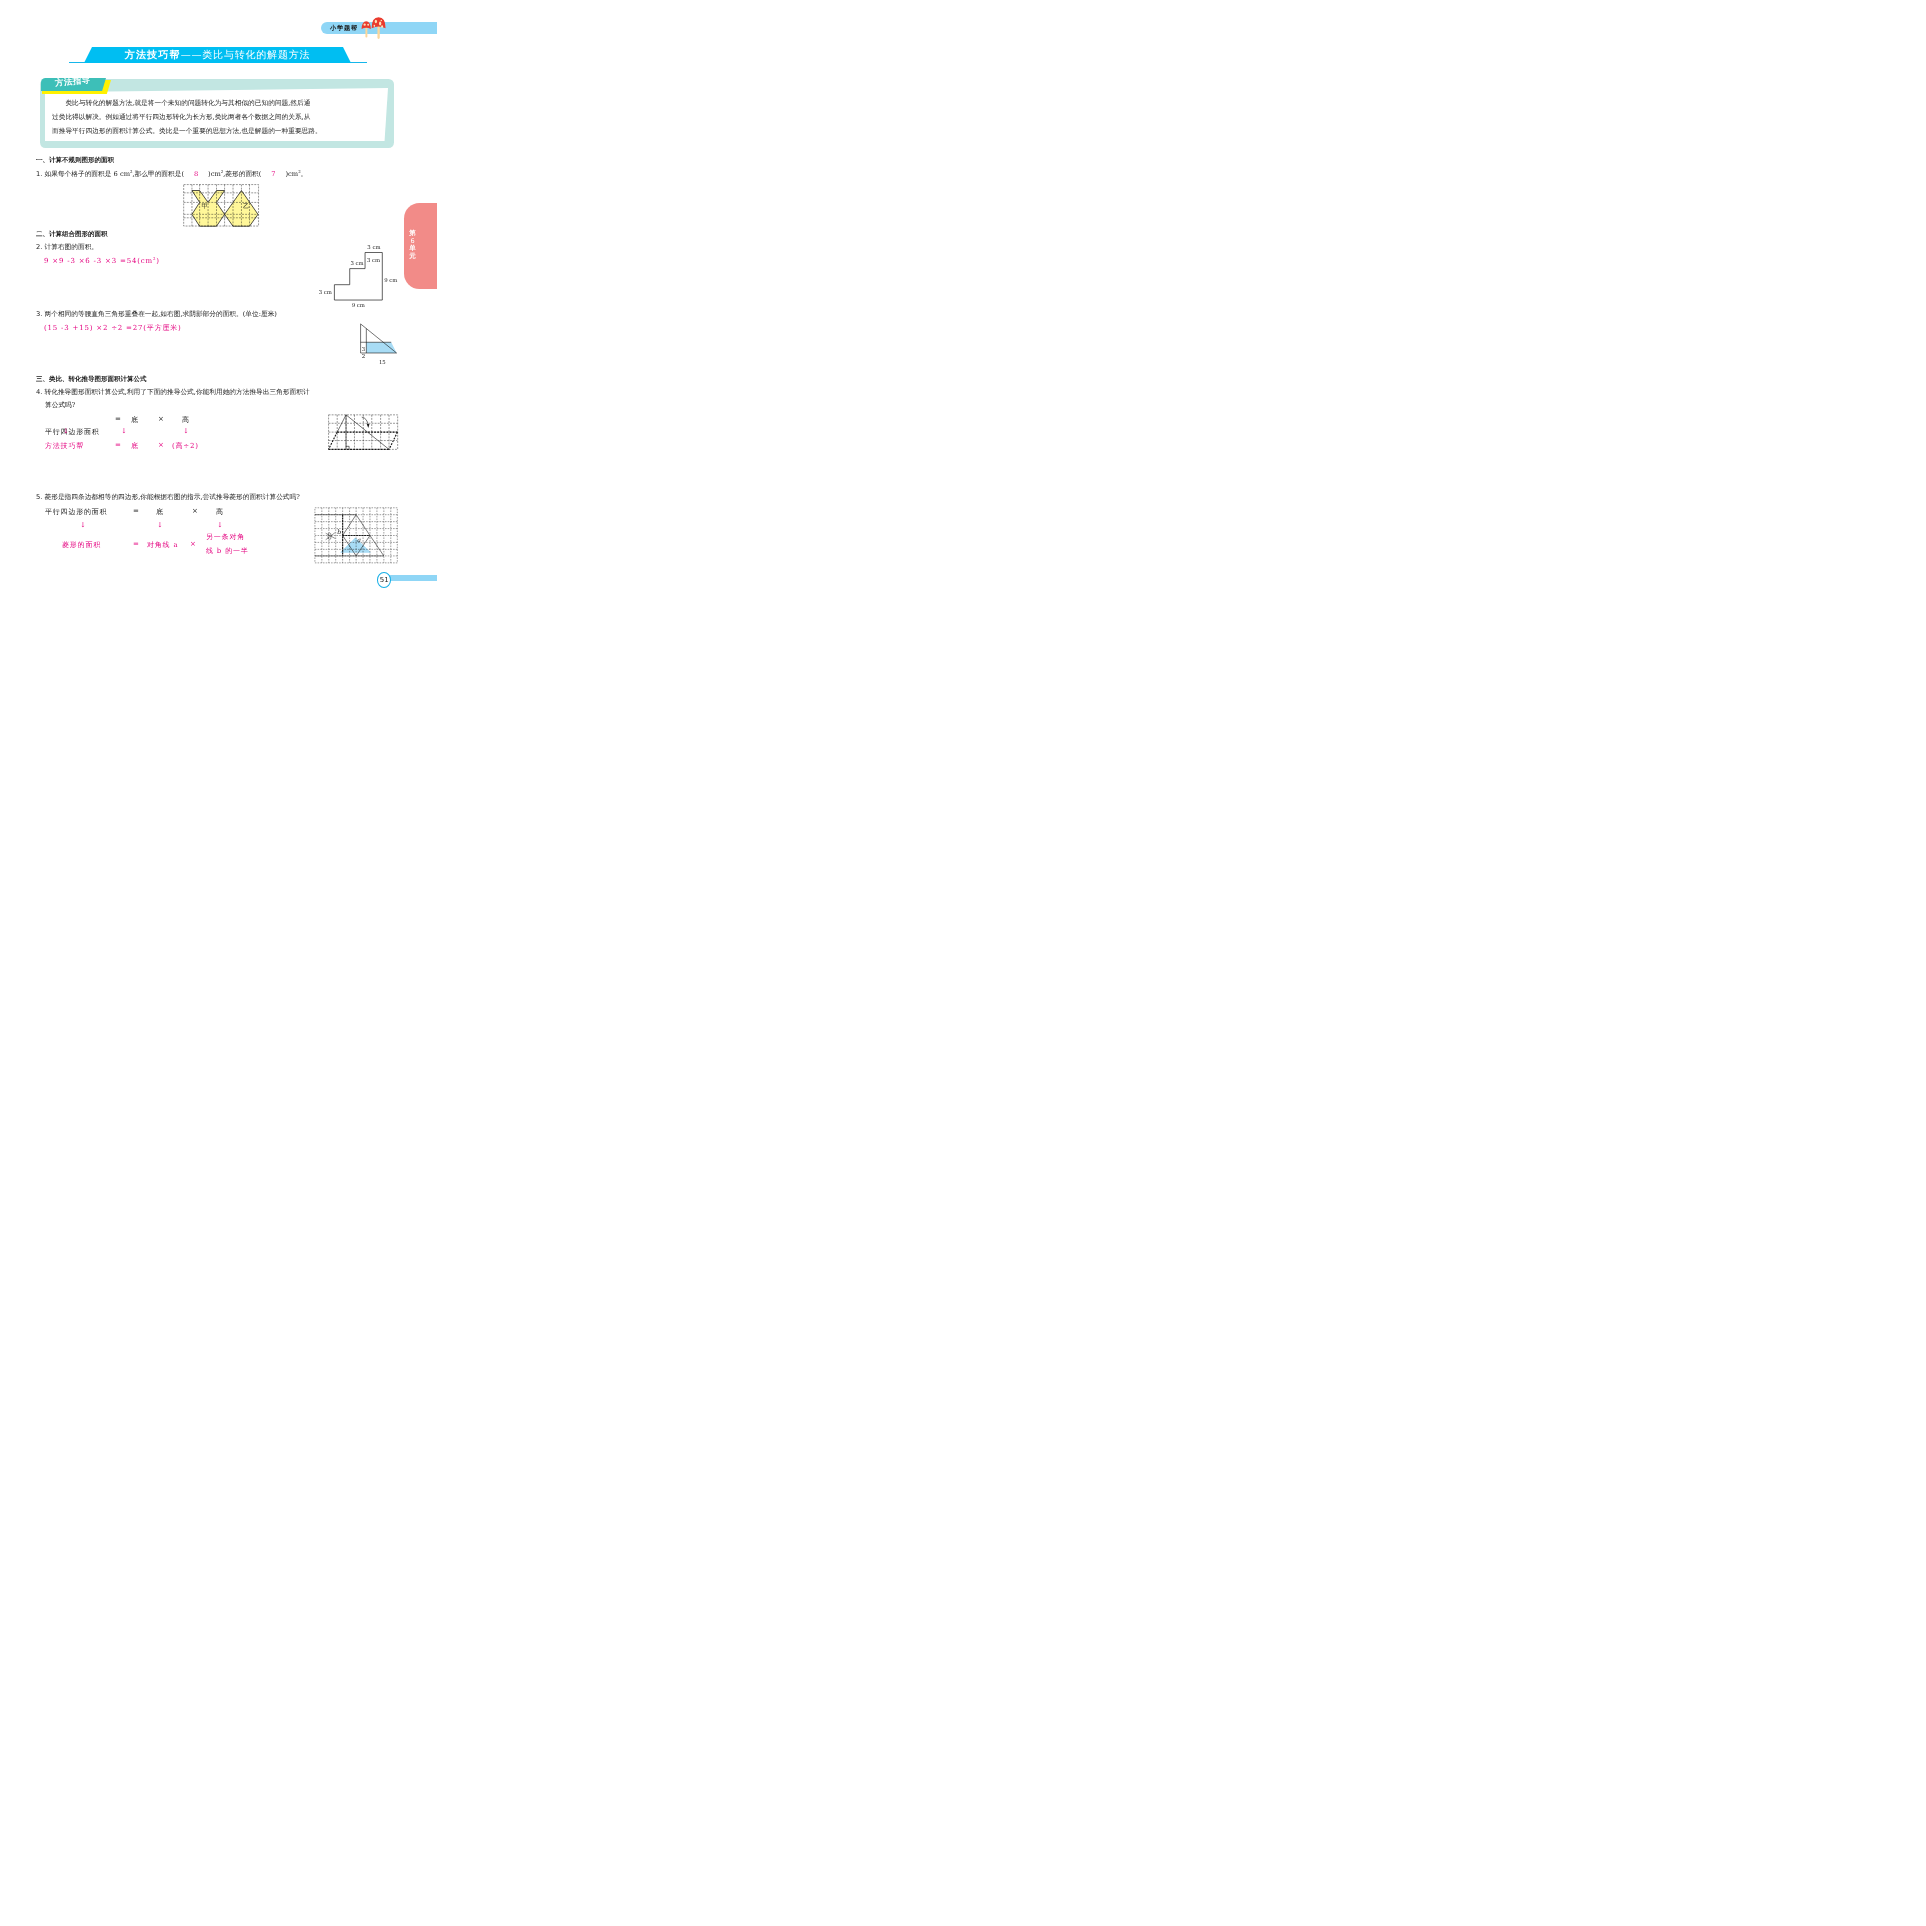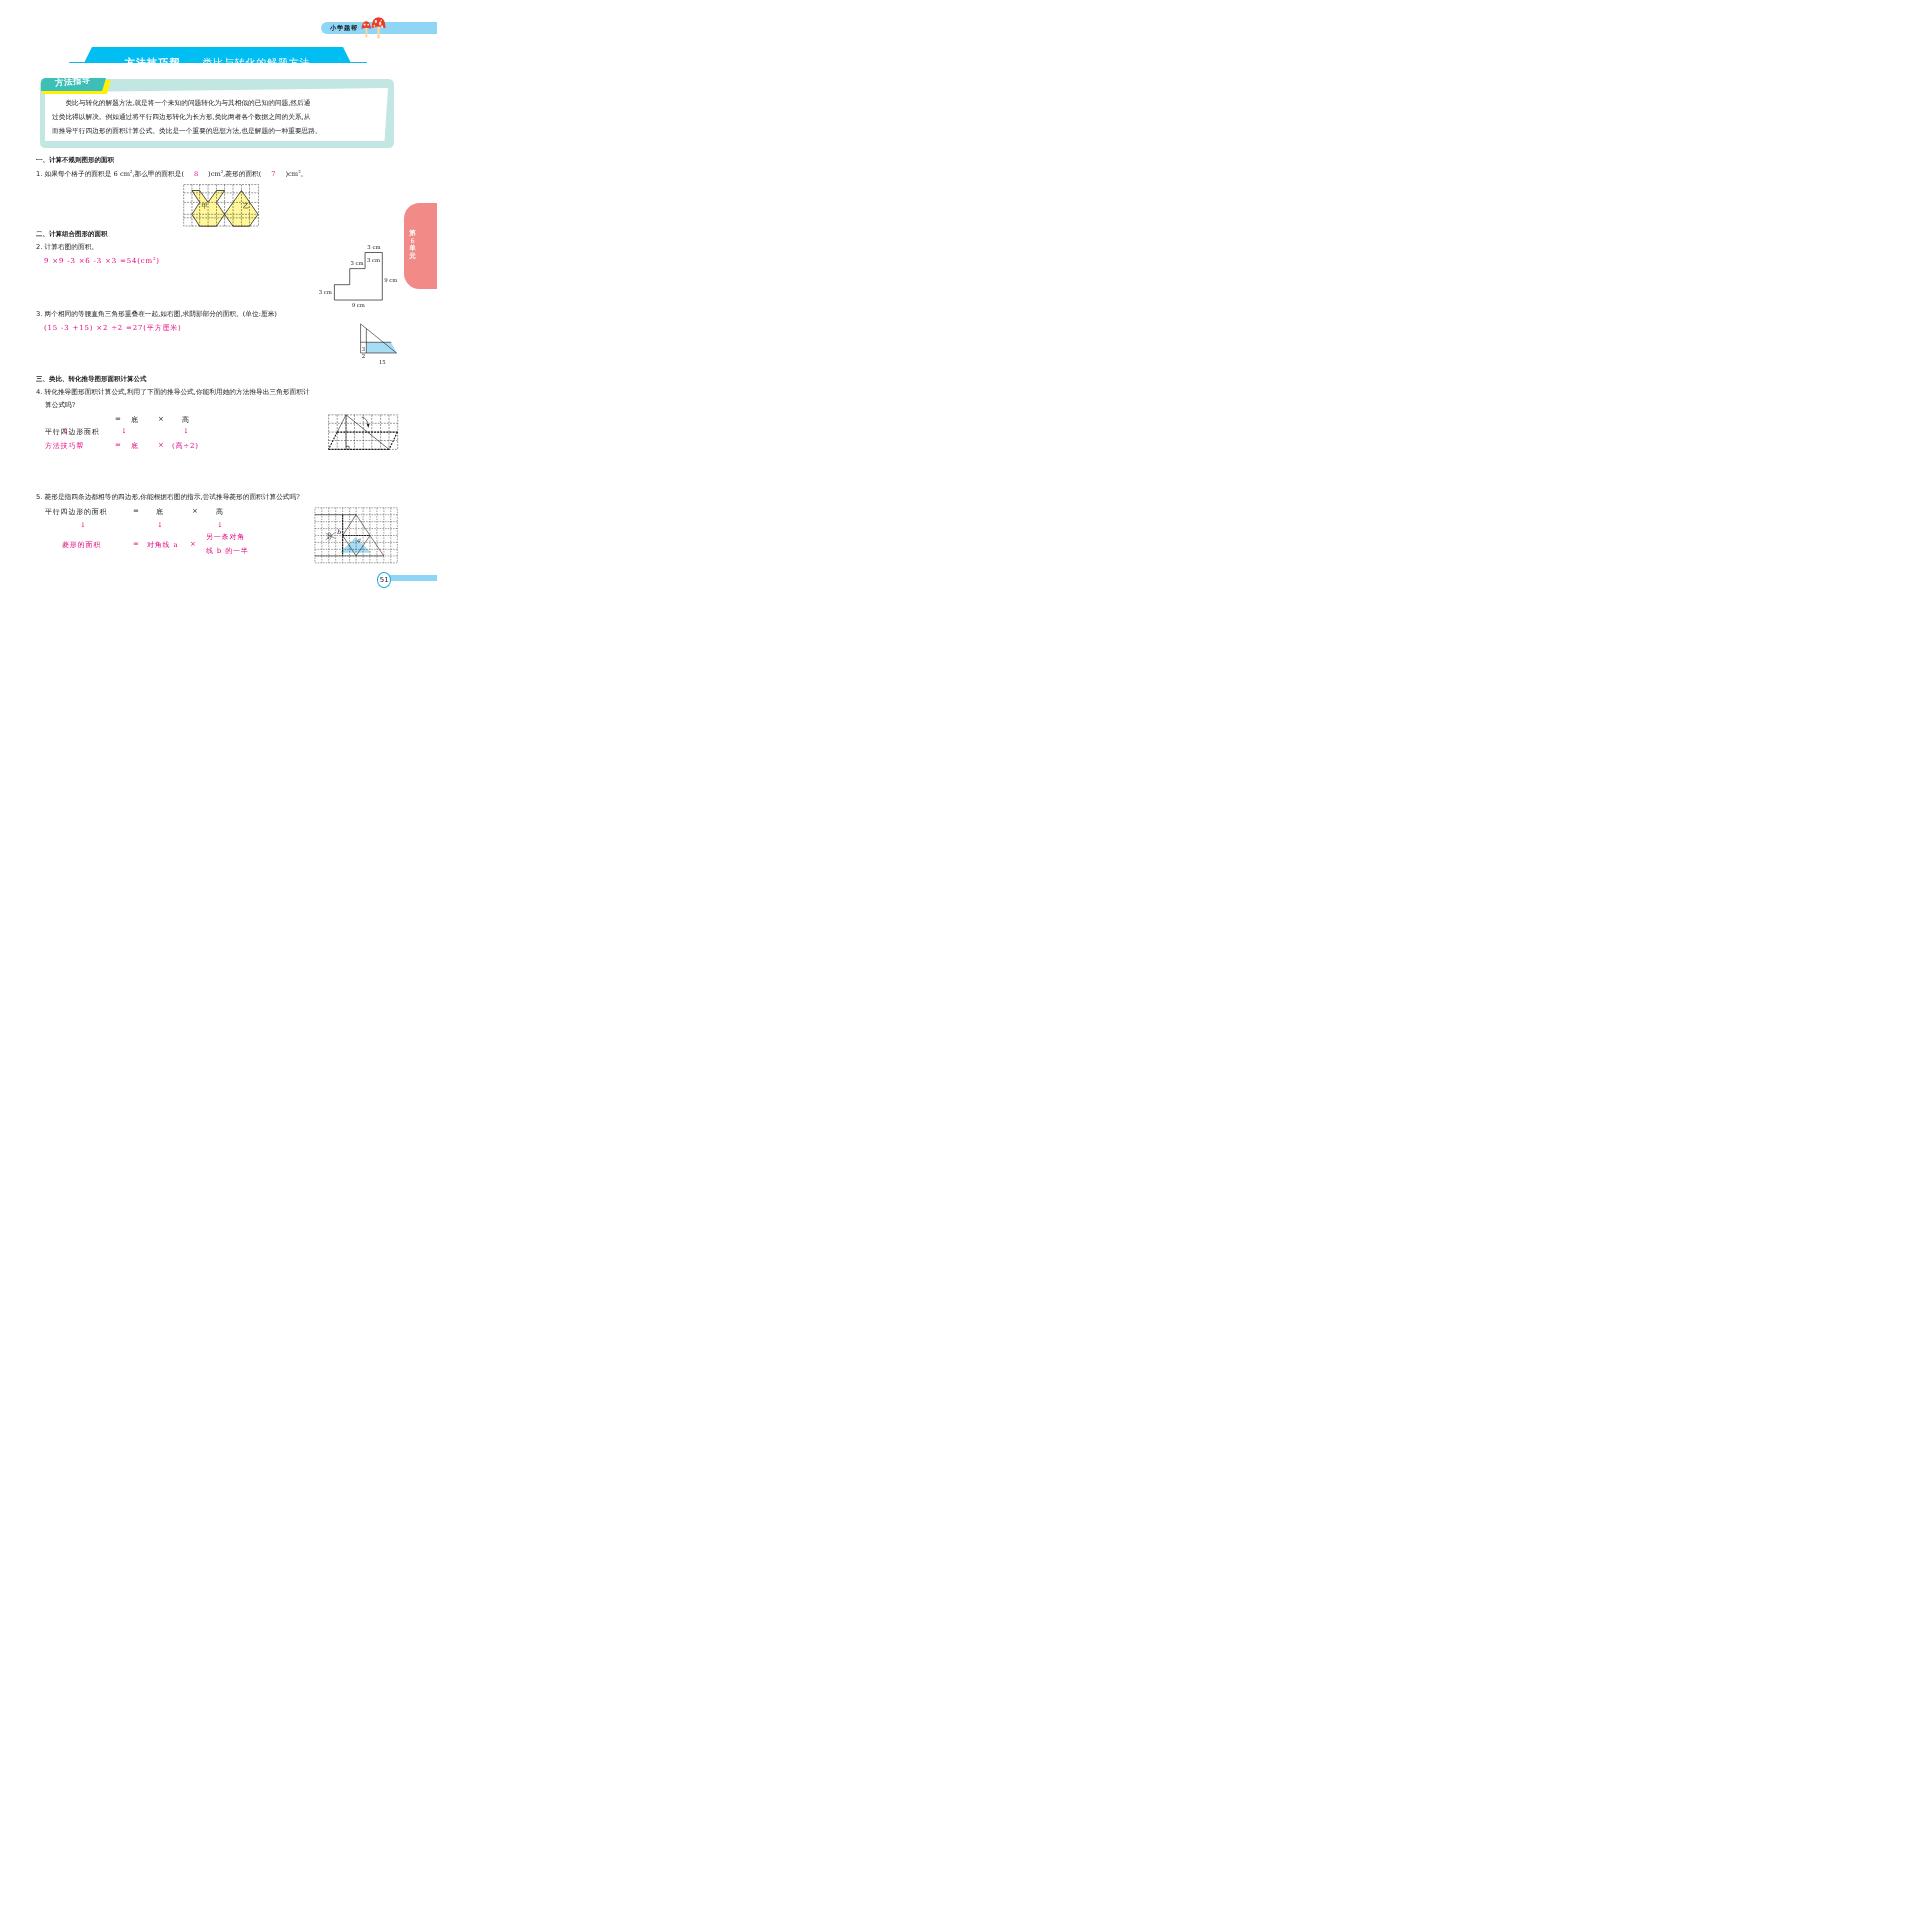--- a/index.html
+++ b/index.html
@@ -11,21 +11,21 @@
 
   
   #brand-tab { left: 321px; top: 22px; width: 117px; height: 12.3px; background: #8fd6f6;
                border-radius: 6.2px 0 0 6.2px; }
   #brand-text { left: 330px; top: 24px; font-size: 6.2px; font-weight: bold; color: #1a1a1a; letter-spacing: 0.8px; }
 
   
   #title-line { left: 69px; top: 62px; width: 298px; height: 1.2px; background: #16b6ea; }
   #title-banner { left: 84px; top: 47px; width: 267px; height: 16px; background: #00bef2;
                   clip-path: polygon(3% 0, 97% 0, 100% 100%, 0 100%); }
-  #title-text { left: 84px; top: 56px; width: 267px; text-align: center; font-size: 10px; color: #fff; letter-spacing: 0.8px; }
+  #title-text { left: 84px; top: 48px; width: 267px; text-align: center; font-size: 10px; color: #fff; letter-spacing: 0.8px; }
   #title-text b { font-family: "DejaVu Sans", sans-serif; font-weight: bold; letter-spacing: 1.2px; }
 
   
   #guide-outer { left: 40px; top: 79px; width: 354px; height: 69px; background: #c2e6e2; border-radius: 5.4px; }
   #guide-inner { left: 45px; top: 88px; width: 343px; height: 53px; background: #ffffff;
                  clip-path: polygon(0 8%, 100% 0, 99% 100%, 0 100%); }
   #guide-badge-yellow { left: 42px; top: 80px; width: 69px; height: 14px; background: #fff100;
                         clip-path: polygon(0 0, 100% 0, 94% 100%, 0 100%); }
   #guide-badge { left: 41px; top: 78px; width: 65px; height: 13px; background: #3dbfb8;
                  border-radius: 4.6px 0 0 0; clip-path: polygon(0 0, 100% 0, 94% 100%, 0 100%); }

